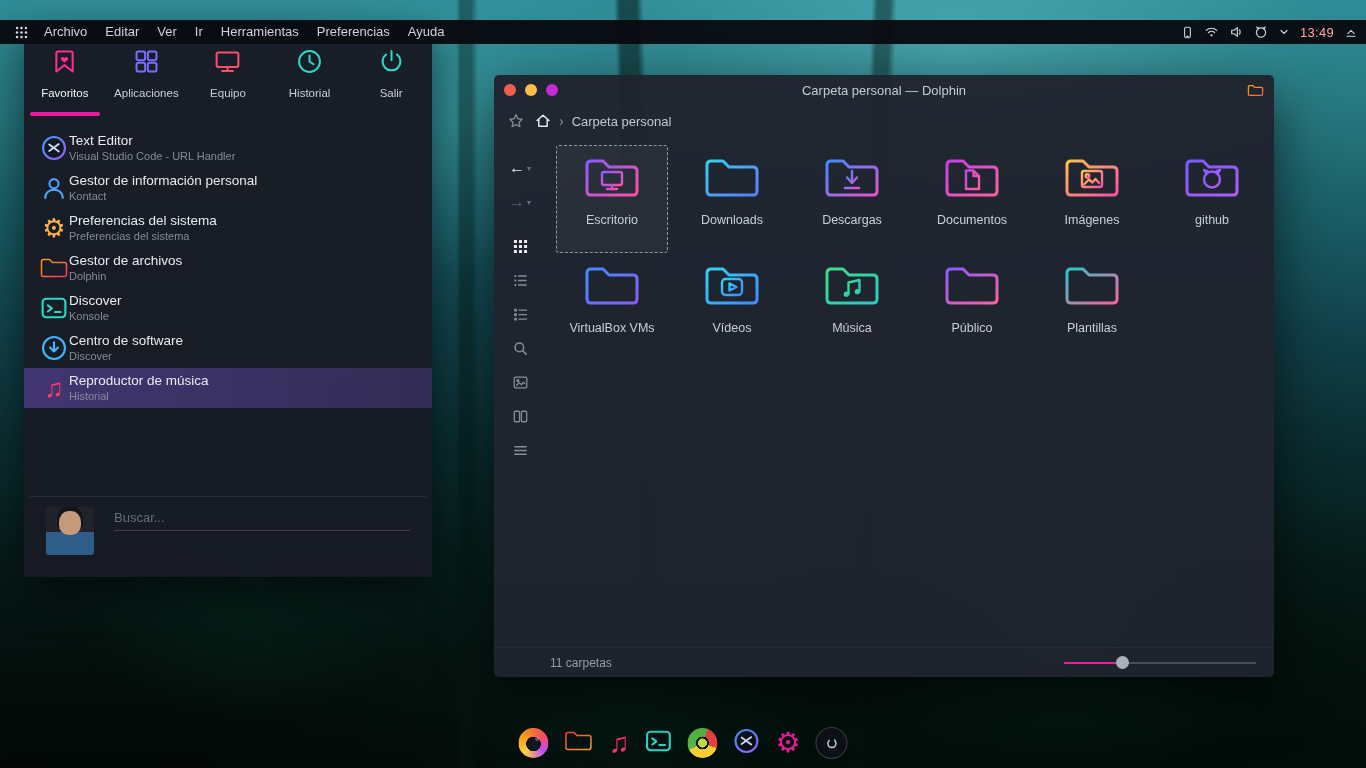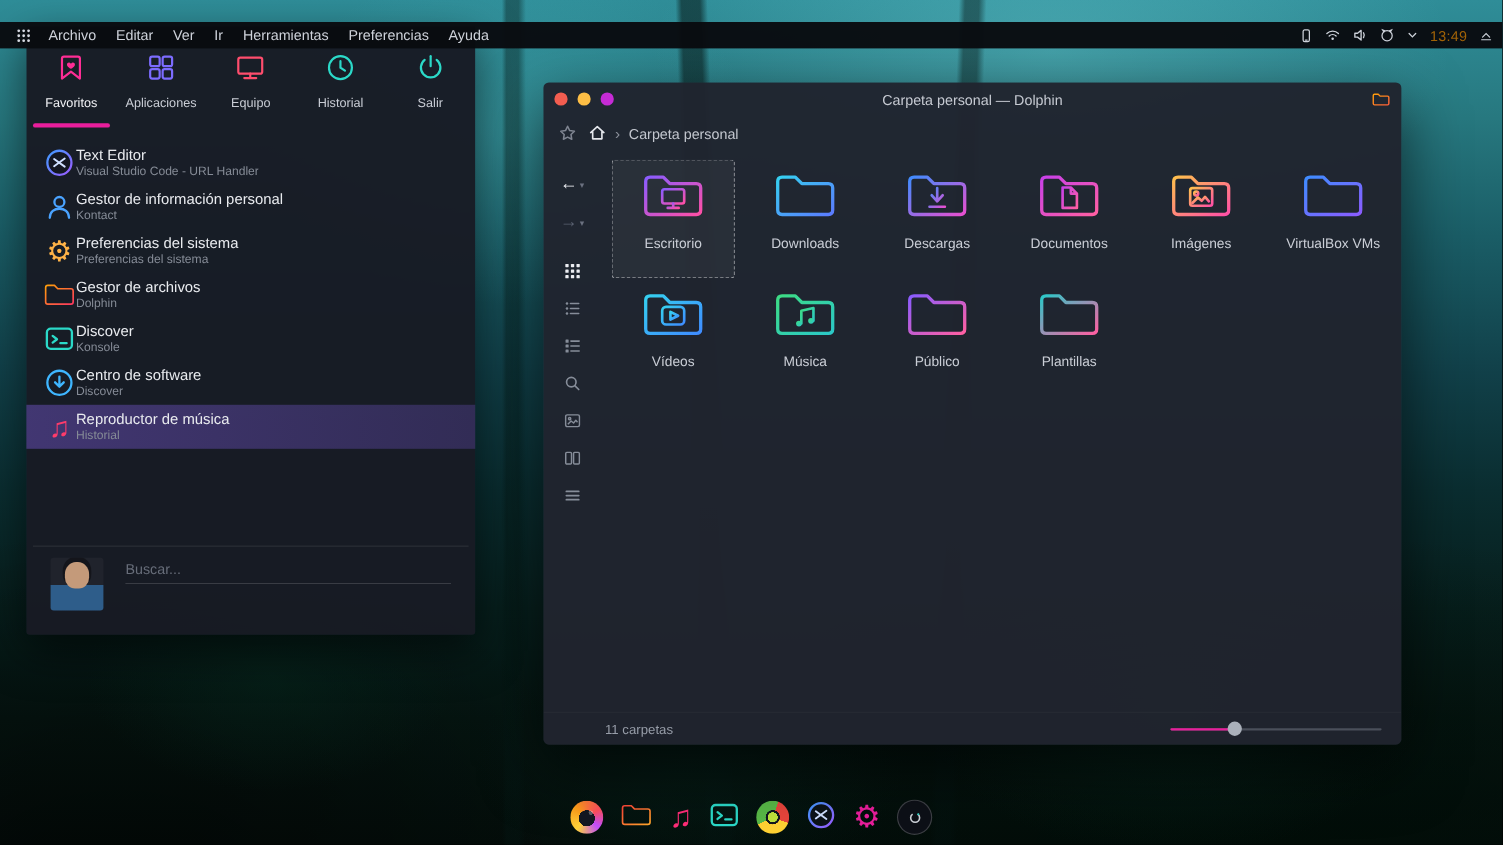--- a/index.html
+++ b/index.html
@@ -26,21 +26,21 @@
 
   
   .topbar{position:absolute;top:0;left:0;right:0;height:24px;z-index:60;
     background:rgba(9,11,16,0.97);display:flex;align-items:center;
     padding:0 8px;color:#ced2da;font-size:13px;margin-top:20px;}
   .launcher-btn{display:flex;align-items:center;padding:0 7px;color:#d6dae2;cursor:pointer}
   .menus{display:flex;align-items:center}
   .menu-item{padding:0 9px;line-height:24px;cursor:default}
   .tb-right{margin-left:auto;display:flex;align-items:center;gap:10px}
   .tray-ic{display:flex;align-items:center;color:#ccd1d9}
-  .clock{font-size:13px;color:#a16207;letter-spacing:.3px}
+  .clock{font-size:13px;color:#fca5a5;letter-spacing:.3px}
 
   
   .launcher{position:absolute;left:24px;top:24px;width:408px;height:553px;z-index:50;
     background:rgba(24,27,36,0.97);box-shadow:0 14px 40px rgba(0,0,0,0.55);
     border-radius:0 0 3px 3px;color:#e7e9ed;}
   .tabs{display:flex;height:92px}
   .tab{flex:1;display:flex;flex-direction:column;align-items:center;justify-content:center;
     gap:7px;position:relative;cursor:pointer;padding-top:6px}
   .tab-label{font-size:11.5px;color:#c9cdd5}
   .tab.active .tab-label{color:#f2f3f6}
@@ -528,20 +528,38 @@
                     <circle cx="25.5" cy="24" r="1.8"></circle>
                     <path d="M22 32.5 l5 -5 3.5 3 3 -3.5 3.5 4"></path>
                   </g>
     </g>
               </svg></span>
             <span class="folder-label">Imágenes</span>
           </div>
           <div class="folder-cell">
             <span><svg width="62" height="52" viewBox="0 0 60 52" fill="none">
     <defs>
+                  <linearGradient id="fg13" x1="0" y1="0" x2="1" y2="1">
+      <stop offset="0" stop-color="#7a5cff"></stop>
+                    <stop offset="1" stop-color="#b05cff"></stop>
+                  </linearGradient>
+                </defs>
+    <g stroke="url(#fg13)" stroke-width="3" stroke-linejoin="round" stroke-linecap="round">
+      <path d="M9 9 h12 l6 6 h24 q4 0 4 4 v20 q0 4 -4 4 H9 q-4 0 -4 -4 V13 q0 -4 4 -4 z"></path>
+      <g stroke-width="2.4">
+                    <circle cx="30" cy="27.5" r="8"></circle>
+                    <path d="M24.5 21.5 l-2.5 -3.5 3.5 1.2 M35.5 21.5 l2.5 -3.5 -3.5 1.2"></path>
+                  </g>
+    </g>
+              </svg></span>
+            <span class="folder-label">github</span>
+          </div>
+          <div class="folder-cell">
+            <span><svg width="62" height="52" viewBox="0 0 60 52" fill="none">
+    <defs>
                   <linearGradient id="fg14" x1="0" y1="0" x2="1" y2="1">
       <stop offset="0" stop-color="#3f8cff"></stop>
                     <stop offset="1" stop-color="#8a5cff"></stop>
                   </linearGradient>
                 </defs>
     <g stroke="url(#fg14)" stroke-width="3" stroke-linejoin="round" stroke-linecap="round">
       <path d="M9 9 h12 l6 6 h24 q4 0 4 4 v20 q0 4 -4 4 H9 q-4 0 -4 -4 V13 q0 -4 4 -4 z"></path>
       <g stroke-width="2.4"></g>
     </g>
               </svg></span>

